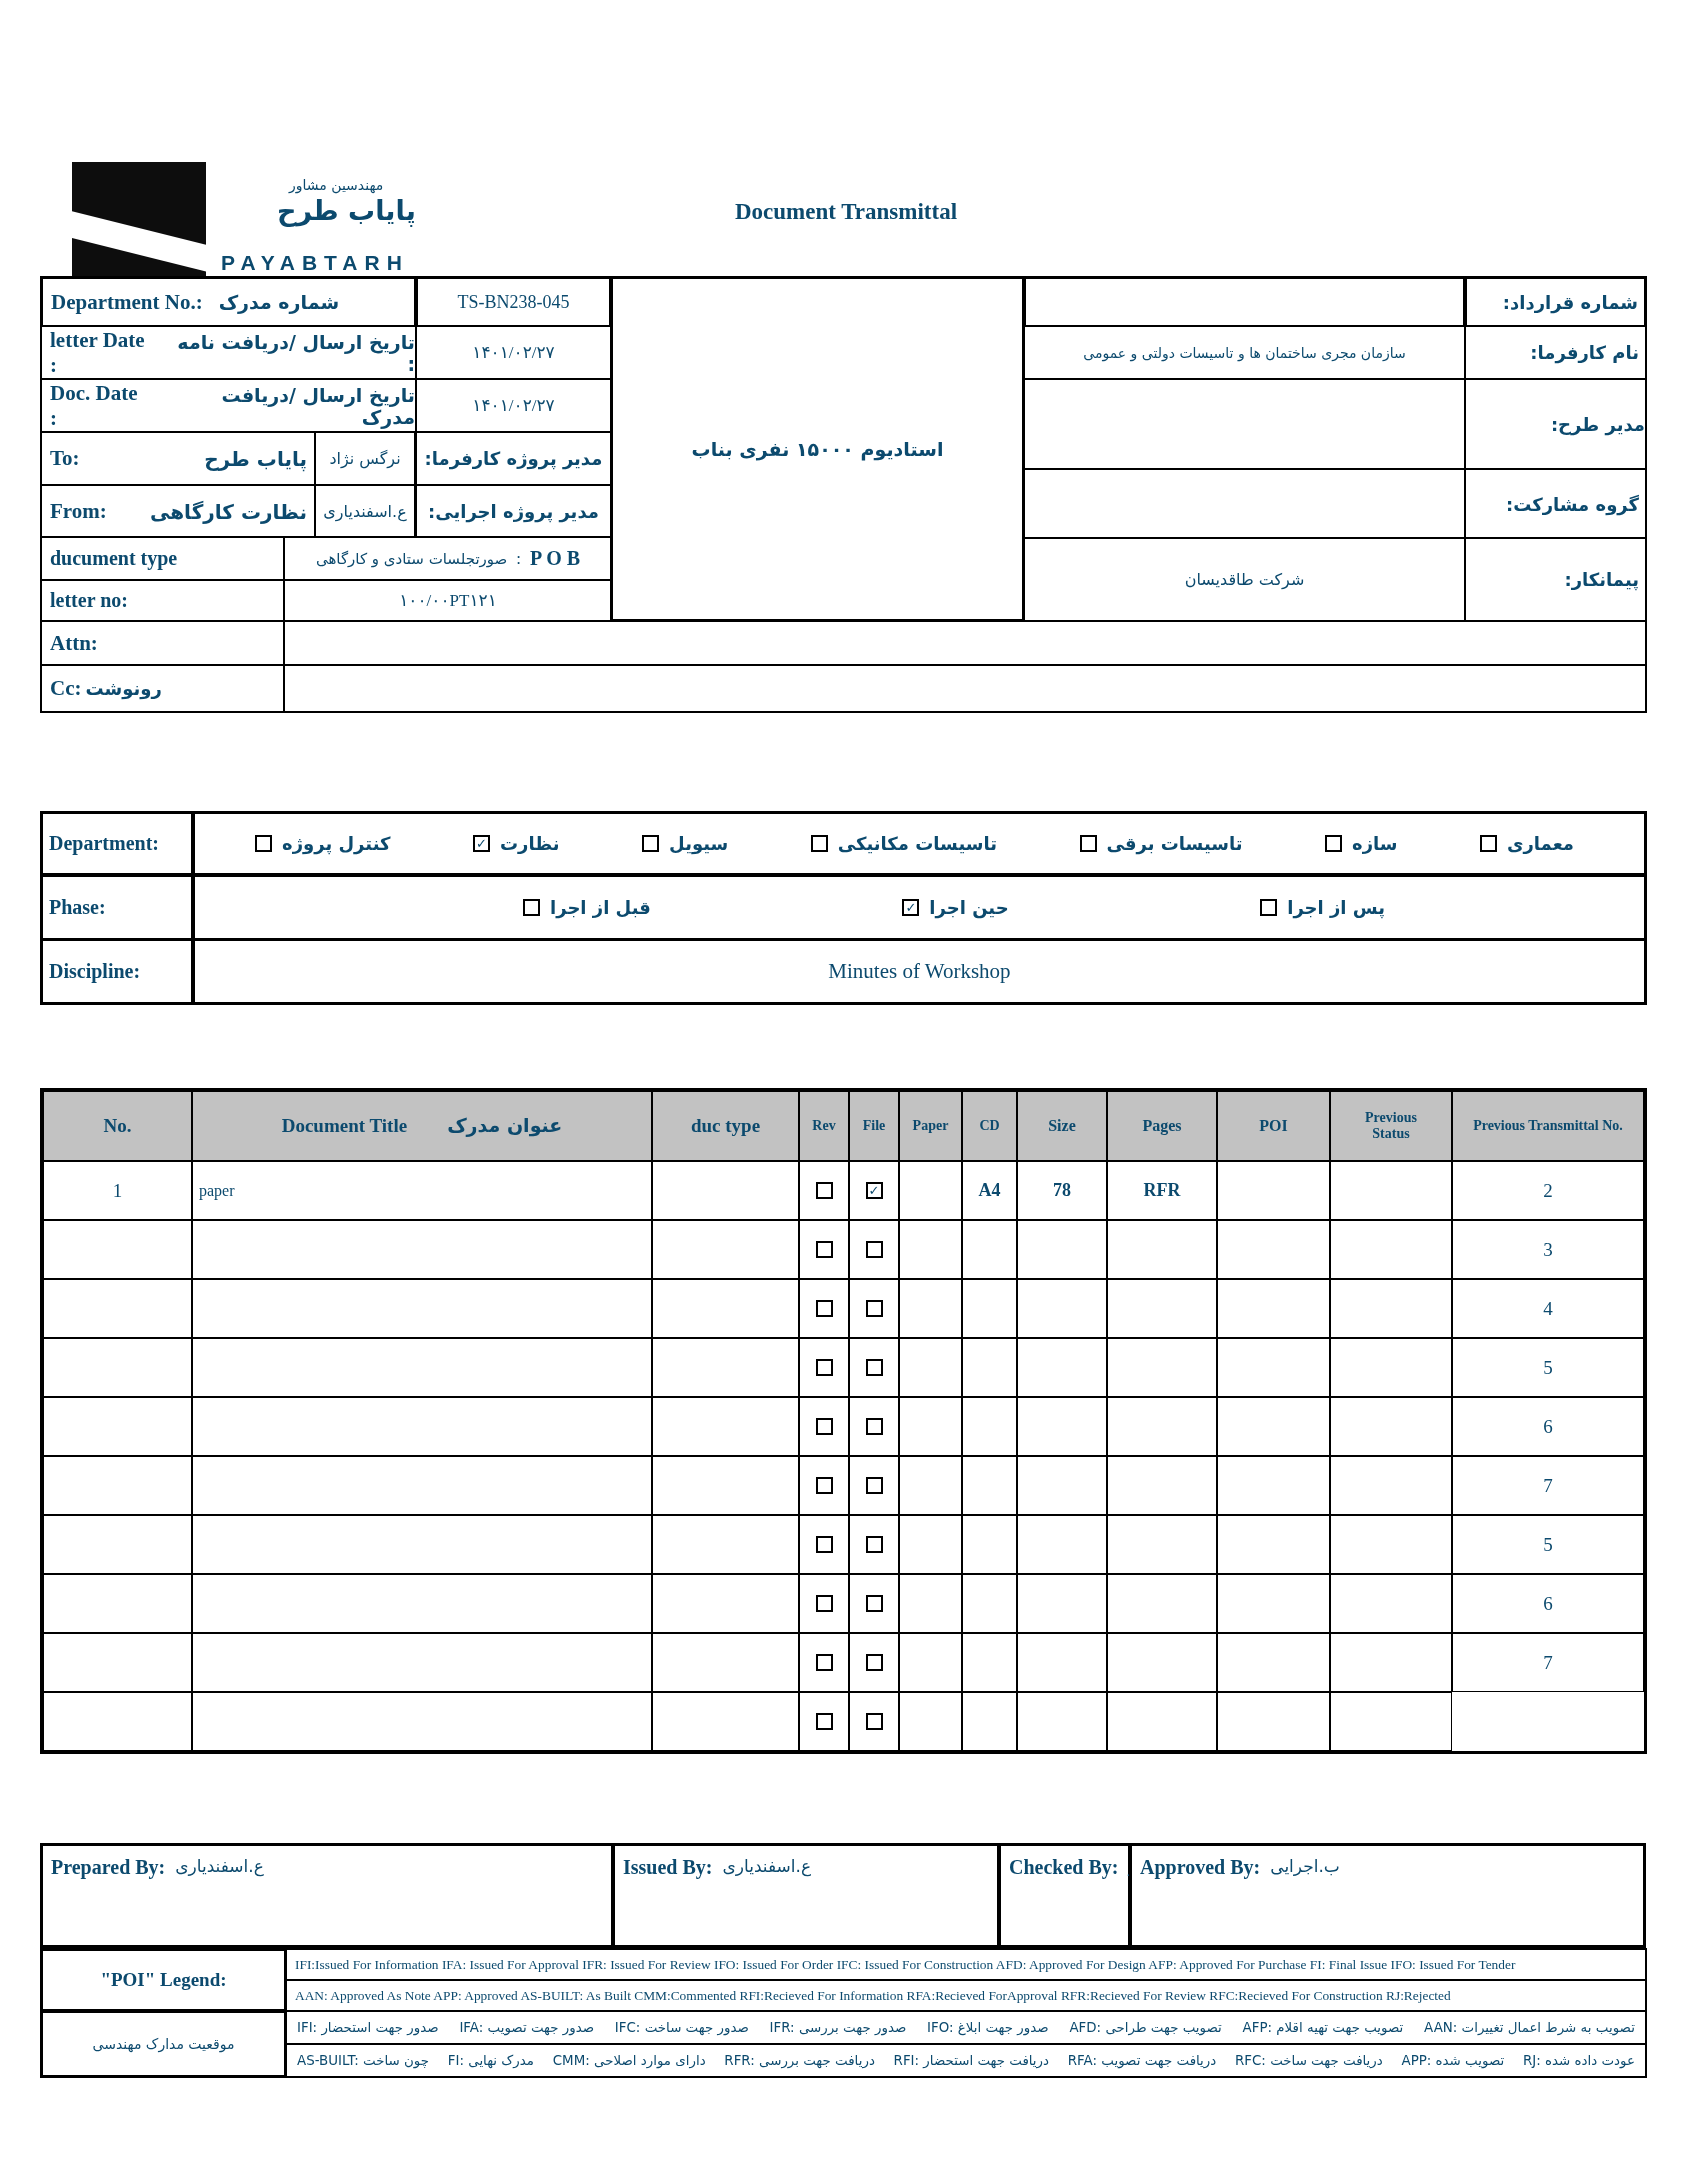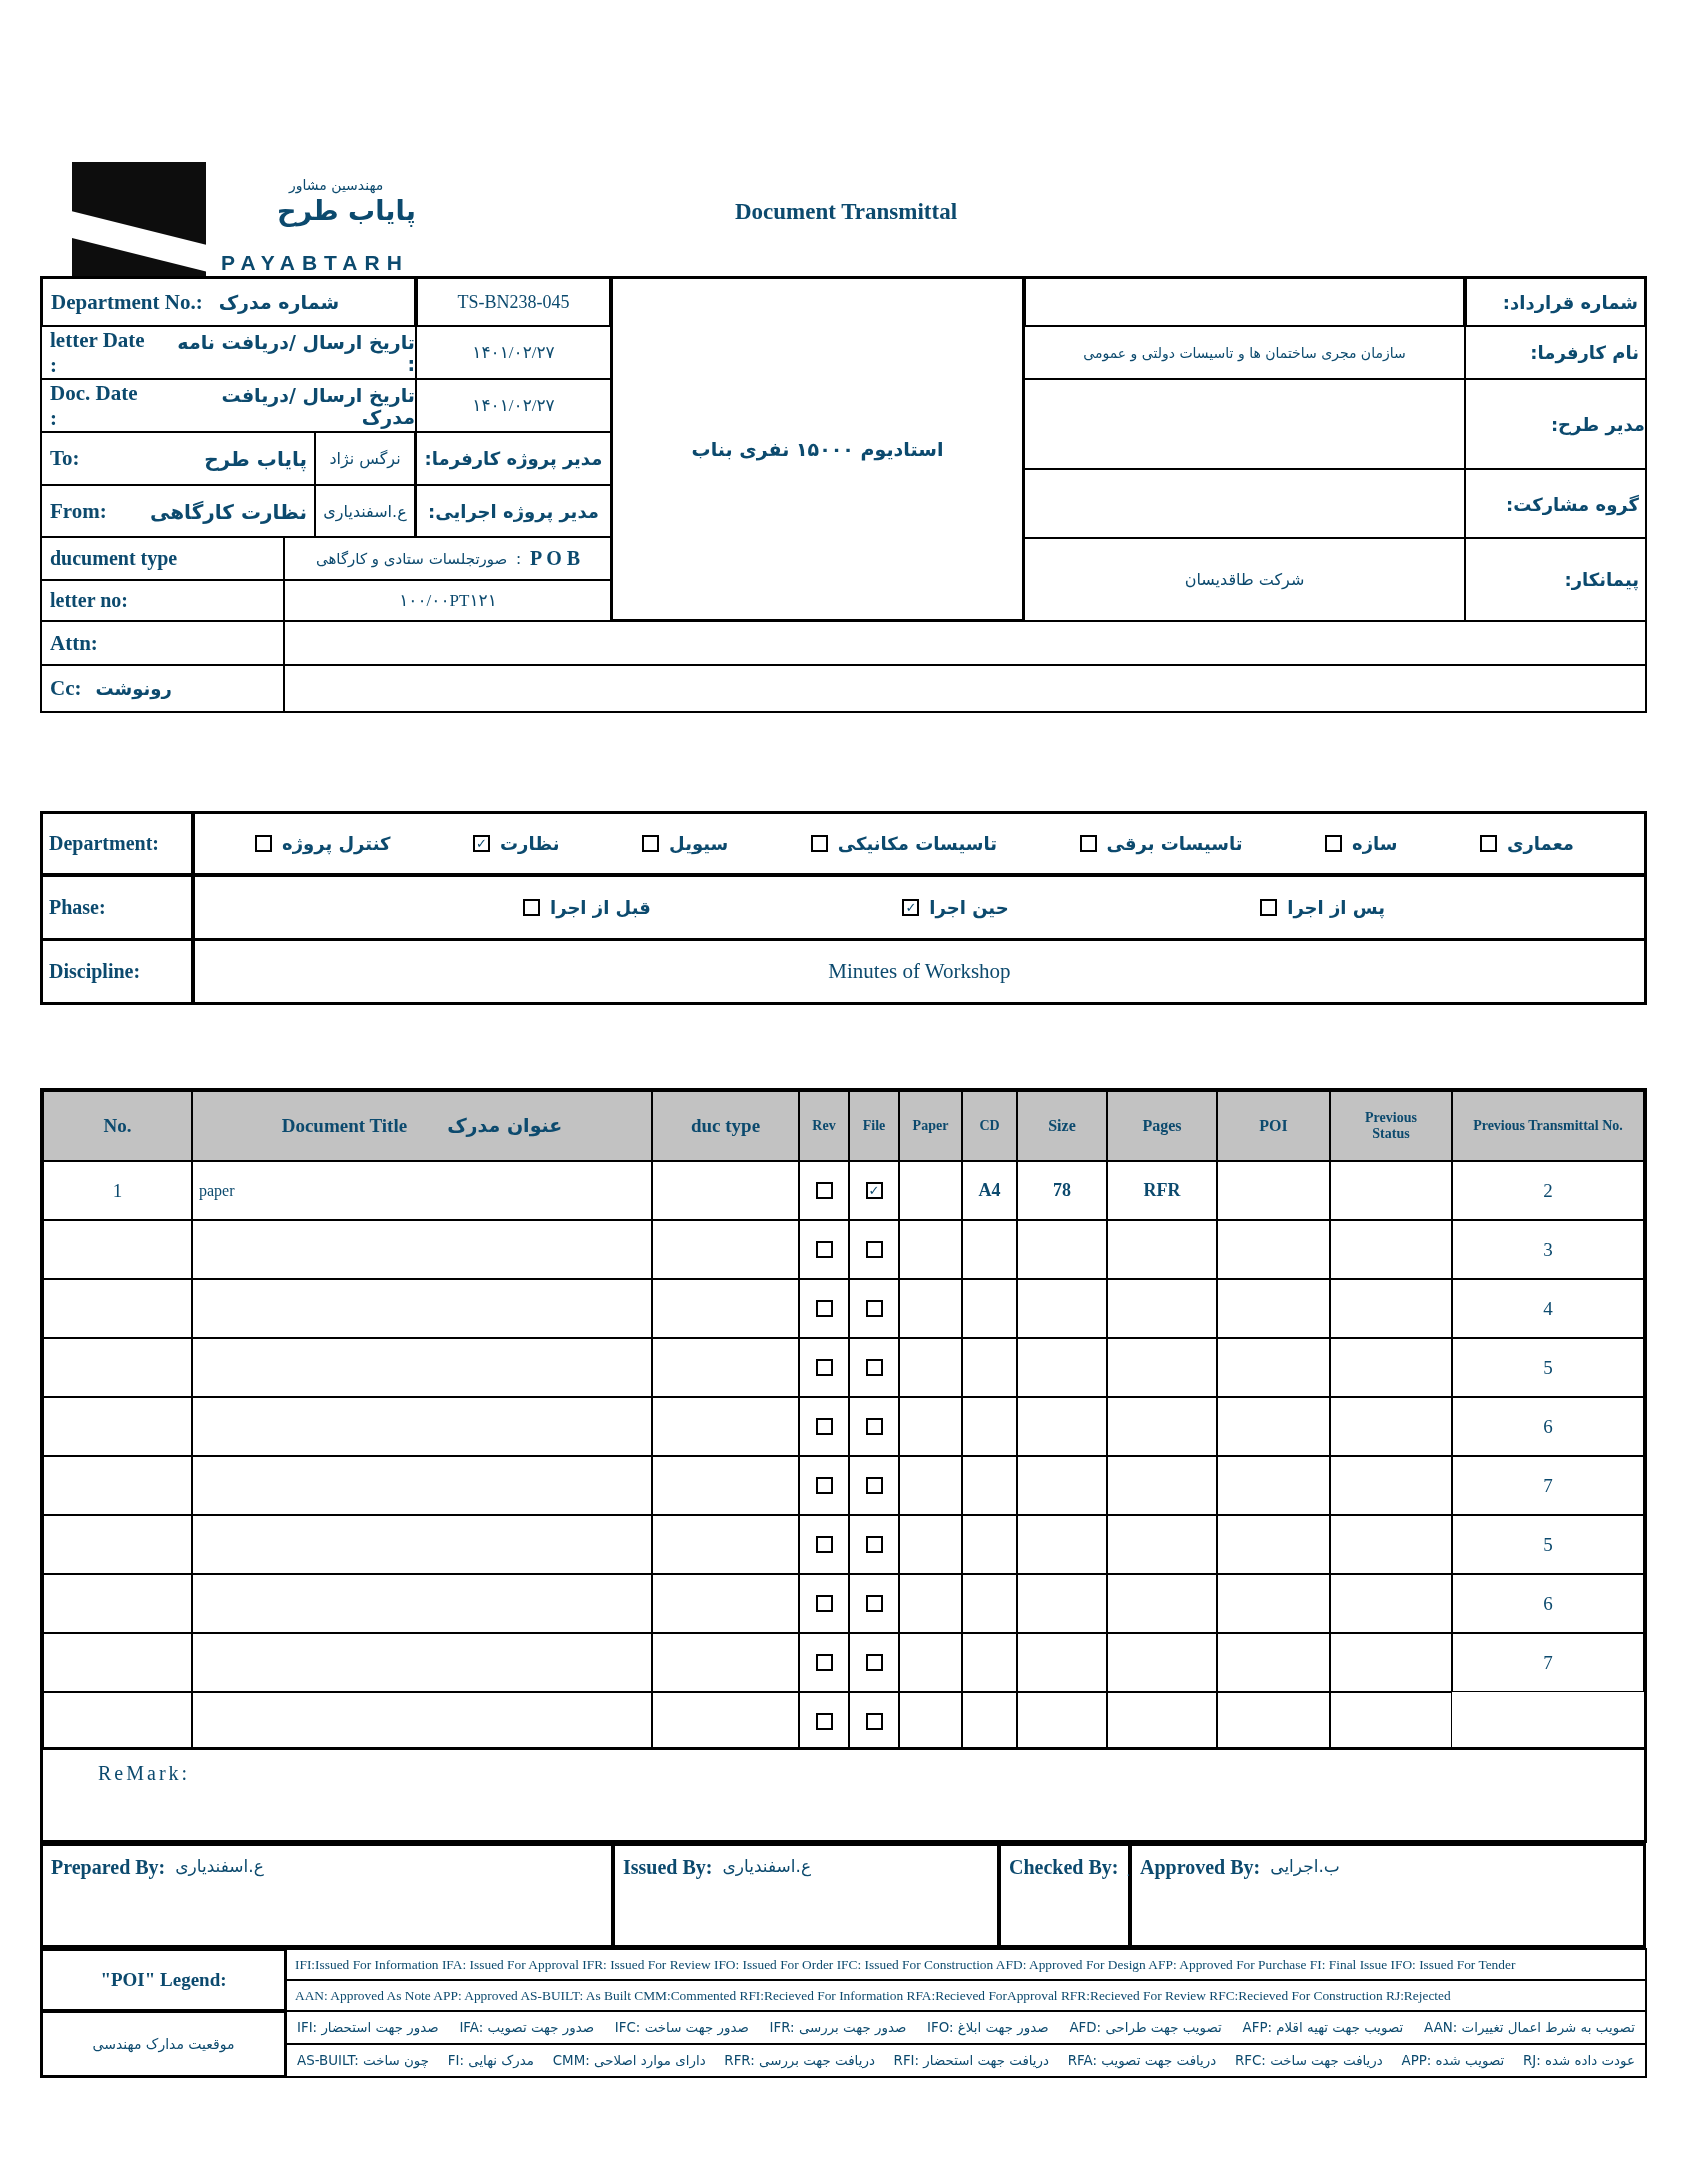--- a/index.html
+++ b/index.html
@@ -118,21 +118,21 @@
   <div class="cell" style="left:40px;top:579px;width:245px;height:43px;padding-left:8px;">
     <span class="en" style="font-size:20px;">letter no:</span>
   </div>
   <div class="cell center" style="left:283px;top:579px;width:330px;height:43px;font-size:17px;" dir="ltr">۱۰۰/۰۰PT۱۲۱</div>
 
   <div class="cell" style="left:40px;top:620px;width:245px;height:46px;padding-left:8px;">
     <span class="en">Attn:</span>
   </div>
   <div class="cell" style="left:283px;top:620px;width:1364px;height:46px;"></div>
 
-  <div class="cell" style="left:40px;top:664px;width:245px;height:49px;padding-left:8px;gap:14px;">
+  <div class="cell" style="left:40px;top:664px;width:245px;height:49px;padding-left:8px;gap:4px;">
     <span class="en">Cc:</span>
     <span class="fab" style="font-size:18px;">رونوشت</span>
   </div>
   <div class="cell" style="left:283px;top:664px;width:1364px;height:49px;"></div>
 
   <div class="cell thick center" style="left:610px;top:276px;width:415px;height:346px;">
     <span class="fab" style="font-size:19px;">استادیوم ۱۵۰۰۰ نفری بناب</span>
   </div>
 
   <div class="cell thick" style="left:1023px;top:276px;width:443px;height:52px;"></div>
@@ -392,23 +392,20 @@
         <span class="box"></span>
       </div>
       <div></div>
       <div class="rowval"></div>
       <div class="rowval"></div>
       <div class="rowval"></div>
       <div></div>
       <div></div>
     </div>
 
-  <div class="cell thick" style="left:40px;top:1747px;width:1607px;height:96px;align-items:flex-start;padding:12px 0 0 55px;">
-    <span style="font-size:20px;letter-spacing:3px;">ReMark:</span>
-  </div>
 
   <div class="cell thick sigcell" style="left:40px;top:1843px;width:574px;height:105px;">
     <span class="sig-label">Prepared By:</span>
     <span class="sig-name">ع.اسفندیاری</span>
   </div>
   <div class="cell thick sigcell" style="left:612px;top:1843px;width:388px;height:105px;">
     <span class="sig-label">Issued By:</span>
     <span class="sig-name">ع.اسفندیاری</span>
   </div>
   <div class="cell thick sigcell" style="left:998px;top:1843px;width:133px;height:105px;overflow:visible;">

